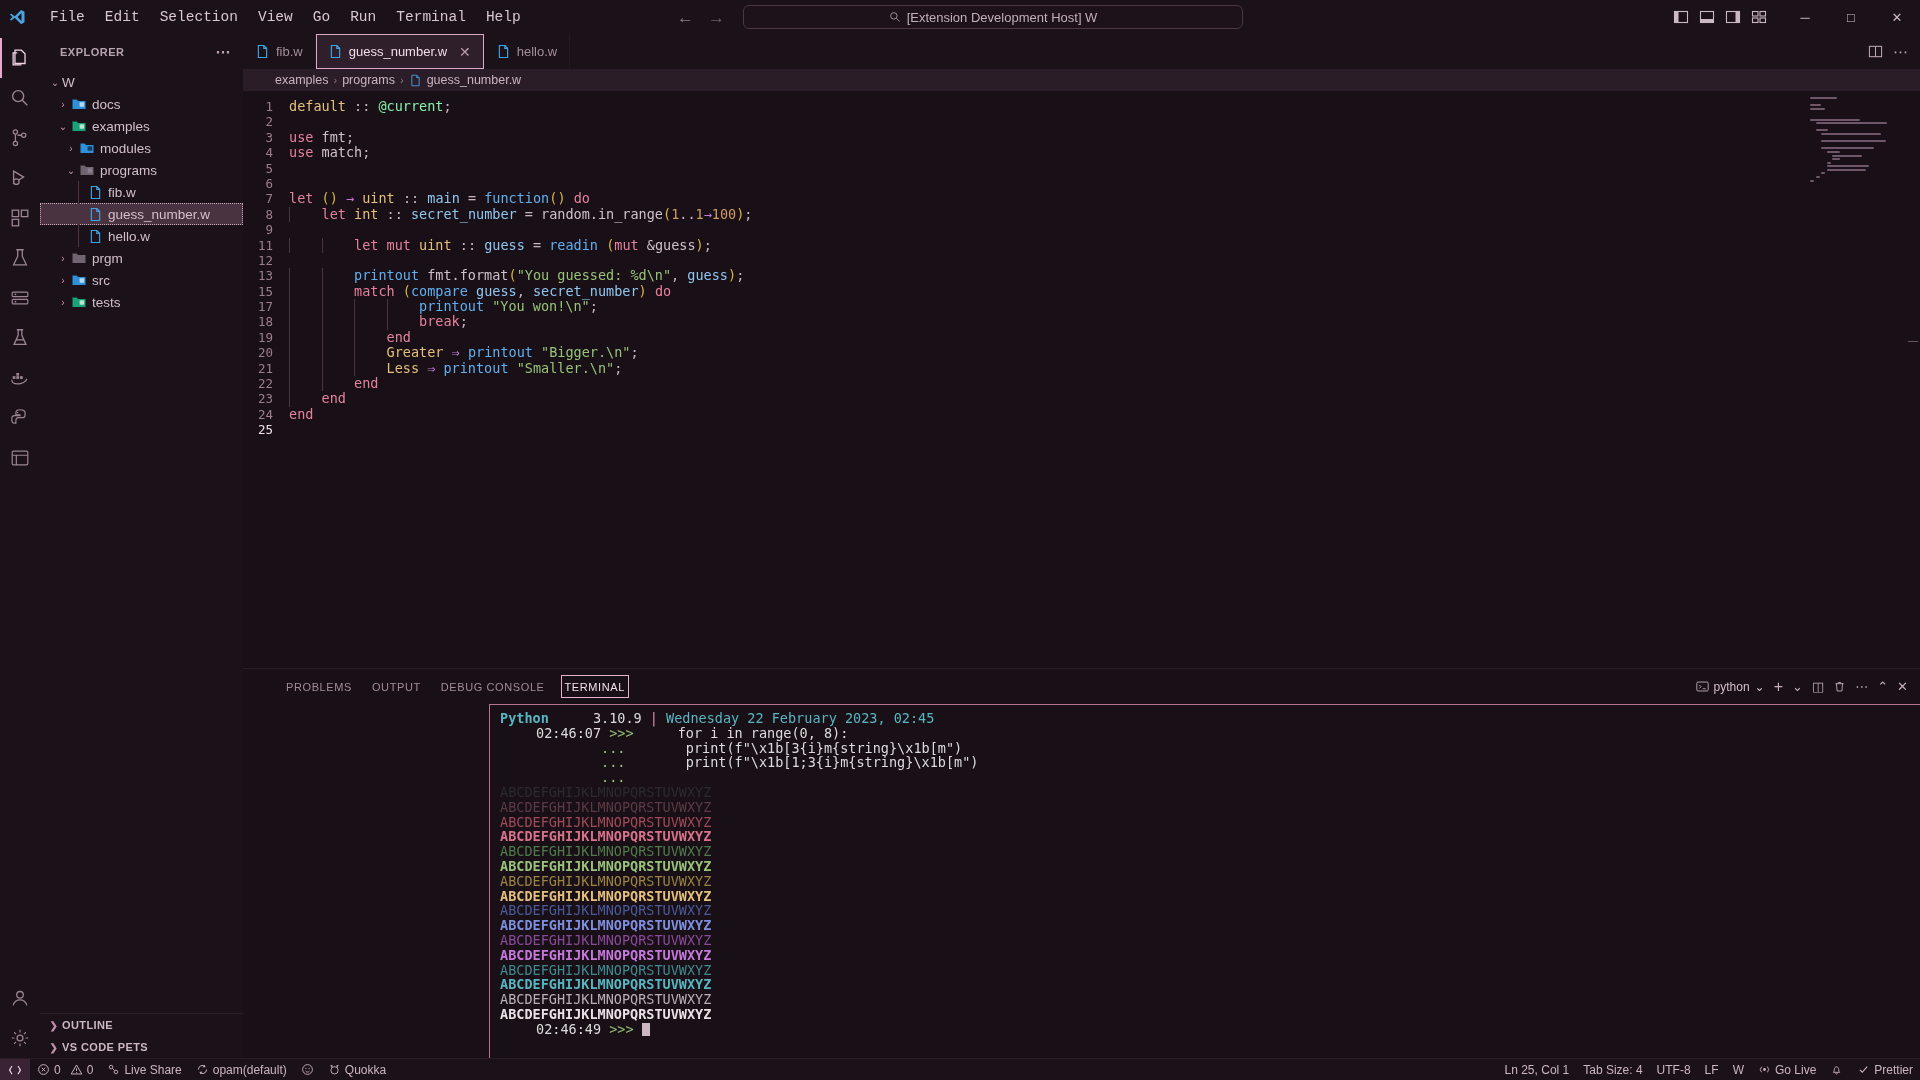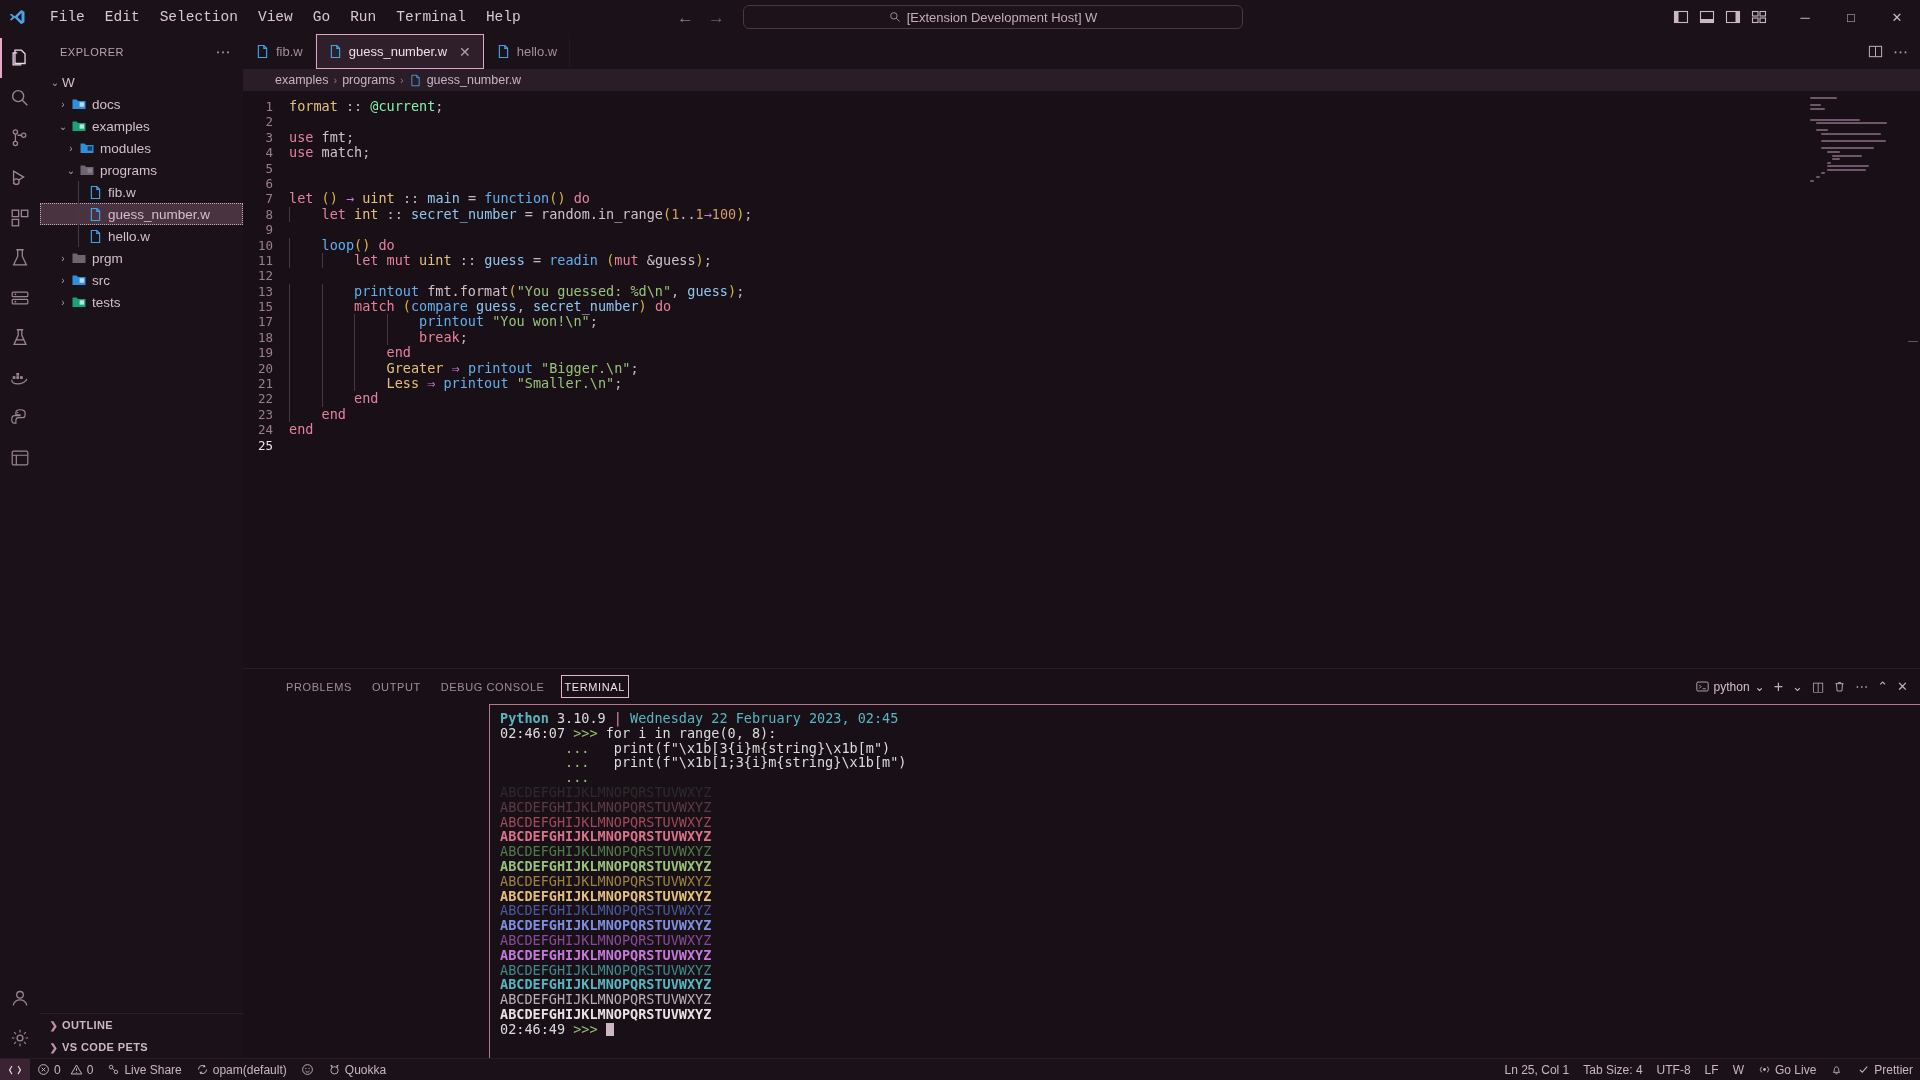--- a/index.html
+++ b/index.html
@@ -57,21 +57,21 @@
   .act.active { color:#f0d7e6; }
   .act.active:before {
     content:""; position:absolute; left:0; top:0; bottom:0; width:2px; background:#e6a9c9;
   }
   .act-spacer { flex:1 1 auto; }
 
   
   .sidebar { width:203px; flex:0 0 203px; background:#1b1119; display:flex; flex-direction:column; }
   .sb-header {
     height:35px; display:flex; align-items:center; padding:0 8px 0 20px;
-    font-size:11px; letter-spacing:.5px; color:#b8a3b1; font-weight:400;
+    font-size:11px; letter-spacing:.5px; color:#b8a3b1; font-weight:700;
   }
   .sb-actions { margin-left:auto; color:#b8a3b1; font-size:15px; padding-right:4px; }
   .tree { flex:1 1 auto; overflow:hidden; font-size:13px; padding-top:2px; }
   .row {
     height:22px; display:flex; align-items:center; color:#d2bfcb; white-space:nowrap;
     position:relative; padding-right:6px;
   }
   .row.selected {
     background:#4a3341; outline:1px dotted #c9a8bd; outline-offset:-1px;
   }
@@ -154,21 +154,21 @@
   .pa-pill { display:flex; align-items:center; gap:5px; font-size:12px; color:#d3bdcc; }
   .terminal {
     flex:1 1 auto; margin:0 0 0 0; padding:6px 0 0 10px; overflow:hidden;
     font-family:"DejaVu Sans Mono", monospace; font-size:13.5px; line-height:14.8px;
     border:1px solid #b5758f; border-right:none; border-bottom:none; margin-left:246px;
     position:relative; background:#191017;
   }
   .tline { white-space:pre; }
   .t-cyan { color:#56b6c2; }
   .t-cyanb { color:#56b6c2; font-weight:bold; }
-  .t-white { color:#dcdcdc; }
+  .t-white { color:#dcdcdc;padding-left:36px; }
   .t-pink { color:#e58aa8; }
   .t-green { color:#98c379; }
   .cursor-blk { display:inline-block; width:8px; height:13px; background:#cbb6c4; vertical-align:-2px; }
 
   
   .statusbar {
     height:22px; flex:0 0 22px; background:#1b1119; display:flex; align-items:center;
     font-size:12px; color:#cbb4c3; border-top:1px solid #2a1c26;
   }
   .sb-remote { background:#3a2332; height:22px; display:flex; align-items:center; padding:0 8px; color:#f0dce8; }
@@ -529,30 +529,29 @@
           <svg width="13" height="13" viewBox="0 0 16 16">
               <path fill="none" stroke="#4aa3e0" stroke-width="1.1" d="M3.5 1.5h6l3 3v10h-9z"></path>
               <path fill="none" stroke="#4aa3e0" stroke-width="1.1" d="M9.5 1.5v3h3"></path>
             </svg>
         </span>
         <span>guess_number.w</span>
       </div>
 
       <div class="codewrap">
         <div class="code" id="code">
-            <div class="cline"><span class="lnum">1</span><span class="ctext"><span class="ty">format</span><span class="wht"> </span><span class="op">::</span><span class="wht"> </span><span class="at">@current</span><span class="op">;</span></span></div>
+            <div class="cline"><span class="lnum">1</span><span class="ctext"><span class="ty">default</span><span class="wht"> </span><span class="op">::</span><span class="wht"> </span><span class="at">@current</span><span class="op">;</span></span></div>
             <div class="cline"><span class="lnum">2</span><span class="ctext"></span></div>
             <div class="cline"><span class="lnum">3</span><span class="ctext"><span class="k">use</span><span class="wht"> </span><span class="wht">fmt</span><span class="op">;</span></span></div>
             <div class="cline"><span class="lnum">4</span><span class="ctext"><span class="k">use</span><span class="wht"> </span><span class="wht">match</span><span class="op">;</span></span></div>
             <div class="cline"><span class="lnum">5</span><span class="ctext"></span></div>
             <div class="cline"><span class="lnum">6</span><span class="ctext"></span></div>
             <div class="cline"><span class="lnum">7</span><span class="ctext"><span class="k">let</span><span class="wht"> </span><span class="par">()</span><span class="wht"> </span><span class="pl">→</span><span class="wht"> </span><span class="ty">uint</span><span class="wht"> </span><span class="op">::</span><span class="wht"> </span><span class="var">main</span><span class="wht"> </span><span class="op">=</span><span class="wht"> </span><span class="fn">function</span><span class="par">()</span><span class="wht"> </span><span class="k">do</span></span></div>
             <div class="cline"><span class="lnum">8</span><span class="ctext"><span class="guide" style="left:0px"></span><span class="wht">    </span><span class="k">let</span><span class="wht"> </span><span class="ty">int</span><span class="wht"> </span><span class="op">::</span><span class="wht"> </span><span class="var">secret_number</span><span class="wht"> </span><span class="op">=</span><span class="wht"> </span><span class="wht">random.in_range</span><span class="par">(</span><span class="num">1</span><span class="op">..</span><span class="num">1</span><span class="pl">→</span><span class="num">100</span><span class="par">)</span><span class="op">;</span></span></div>
             <div class="cline"><span class="lnum">9</span><span class="ctext"></span></div>
-            <div class="cline"><span class="lnum">10</span><span class="ctext"><span class="guide" style="left:0px"></span><span class="wht">    </span><span class="fn">loop</span><span class="par">()</span><span class="wht"> </span><span class="k">do</span></span></div>
             <div class="cline"><span class="lnum">11</span><span class="ctext"><span class="guide" style="left:0px"></span><span class="guide" style="left:32.52px"></span><span class="wht">        </span><span class="k">let</span><span class="wht"> </span><span class="k">mut</span><span class="wht"> </span><span class="ty">uint</span><span class="wht"> </span><span class="op">::</span><span class="wht"> </span><span class="var">guess</span><span class="wht"> </span><span class="op">=</span><span class="wht"> </span><span class="fn">readin</span><span class="wht"> </span><span class="par">(</span><span class="k">mut</span><span class="wht"> </span><span class="wht">&amp;guess</span><span class="par">)</span><span class="op">;</span></span></div>
             <div class="cline"><span class="lnum">12</span><span class="ctext"></span></div>
             <div class="cline"><span class="lnum">13</span><span class="ctext"><span class="guide" style="left:0px"></span><span class="guide" style="left:32.52px"></span><span class="wht">        </span><span class="fn">printout</span><span class="wht"> </span><span class="wht">fmt.format</span><span class="par">(</span><span class="str">"You guessed: %d\n"</span><span class="op">,</span><span class="wht"> </span><span class="var">guess</span><span class="par">)</span><span class="op">;</span></span></div>
             <div class="cline"><span class="lnum">15</span><span class="ctext"><span class="guide" style="left:0px"></span><span class="guide" style="left:32.52px"></span><span class="wht">        </span><span class="k">match</span><span class="wht"> </span><span class="par">(</span><span class="fn">compare</span><span class="wht"> </span><span class="var">guess</span><span class="op">,</span><span class="wht"> </span><span class="var">secret_number</span><span class="par">)</span><span class="wht"> </span><span class="k">do</span></span></div>
             <div class="cline"><span class="lnum">17</span><span class="ctext"><span class="guide" style="left:0px"></span><span class="guide" style="left:32.52px"></span><span class="guide" style="left:65.04px"></span><span class="guide" style="left:97.56px"></span><span class="wht">                </span><span class="fn">printout</span><span class="wht"> </span><span class="str">"You won!\n"</span><span class="op">;</span></span></div>
             <div class="cline"><span class="lnum">18</span><span class="ctext"><span class="guide" style="left:0px"></span><span class="guide" style="left:32.52px"></span><span class="guide" style="left:65.04px"></span><span class="guide" style="left:97.56px"></span><span class="wht">                </span><span class="k">break</span><span class="op">;</span></span></div>
             <div class="cline"><span class="lnum">19</span><span class="ctext"><span class="guide" style="left:0px"></span><span class="guide" style="left:32.52px"></span><span class="guide" style="left:65.04px"></span><span class="wht">            </span><span class="k">end</span></span></div>
             <div class="cline"><span class="lnum">20</span><span class="ctext"><span class="guide" style="left:0px"></span><span class="guide" style="left:32.52px"></span><span class="guide" style="left:65.04px"></span><span class="wht">            </span><span class="ty">Greater</span><span class="wht"> </span><span class="pl">⇒</span><span class="wht"> </span><span class="fn">printout</span><span class="wht"> </span><span class="str">"Bigger.\n"</span><span class="op">;</span></span></div>
             <div class="cline"><span class="lnum">21</span><span class="ctext"><span class="guide" style="left:0px"></span><span class="guide" style="left:32.52px"></span><span class="guide" style="left:65.04px"></span><span class="wht">            </span><span class="ty">Less</span><span class="wht"> </span><span class="pl">⇒</span><span class="wht"> </span><span class="fn">printout</span><span class="wht"> </span><span class="str">"Smaller.\n"</span><span class="op">;</span></span></div>
             <div class="cline"><span class="lnum">22</span><span class="ctext"><span class="guide" style="left:0px"></span><span class="guide" style="left:32.52px"></span><span class="wht">        </span><span class="k">end</span></span></div>

